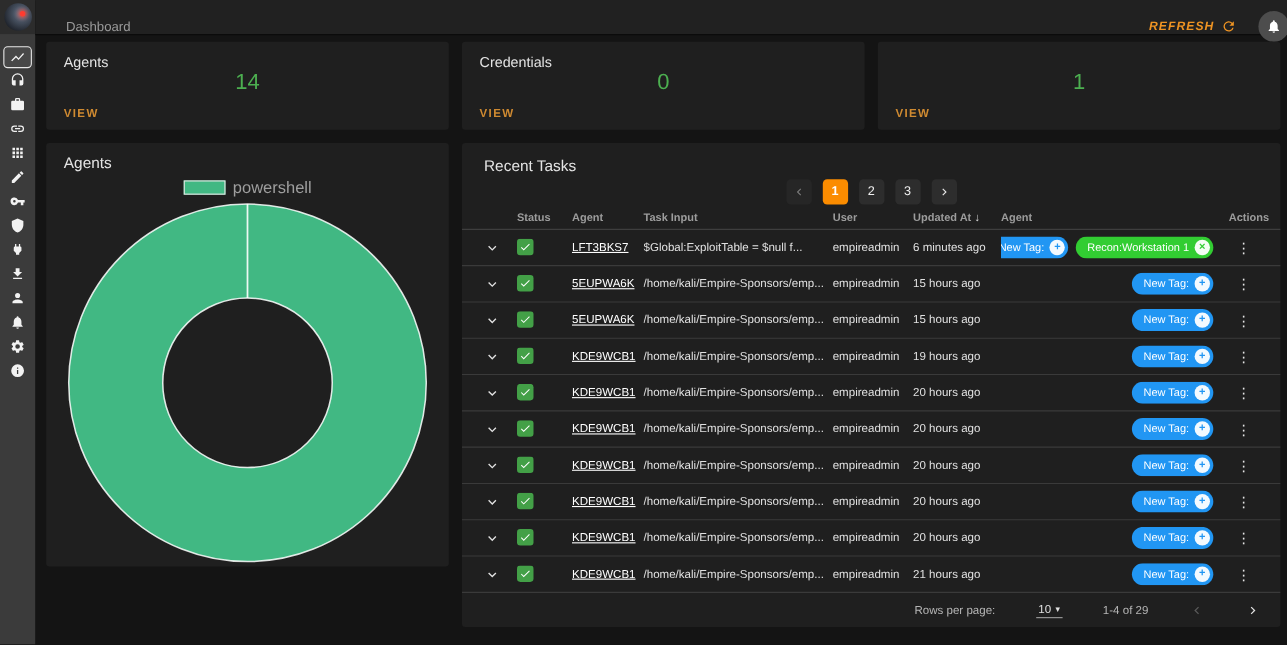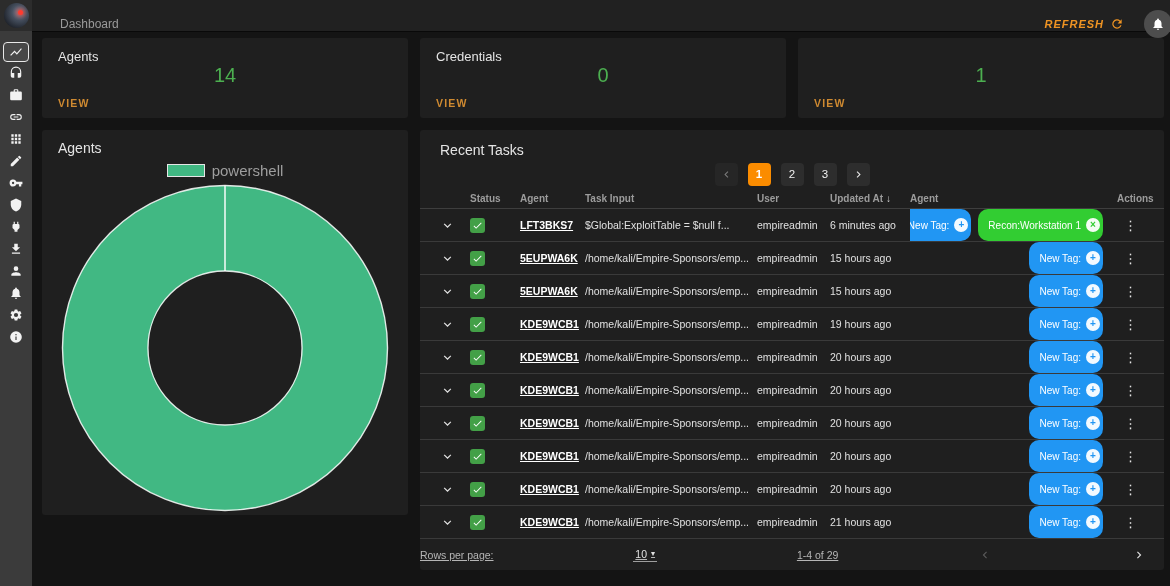--- a/index.html
+++ b/index.html
@@ -75,35 +75,35 @@
   .th-actions { text-align:center; }
 
   .rows { }
   .trow { height:33px; border-bottom:1px solid rgba(255,255,255,.12); }
   .cell { font-size:10.5px; color:#e0e0e0; white-space:nowrap; overflow:hidden; }
   .expand-btn { background:none; border:none; cursor:pointer; padding:0; display:flex; align-items:center; }
   .expand-btn svg { width:15px; height:15px; fill:#e0e0e0; }
   .checkbox { width:15px; height:15px; border-radius:3px; background:#43a047; display:inline-flex;
               align-items:center; justify-content:center; cursor:pointer; }
   .checkbox svg { width:11px; height:11px; fill:#fff; }
-  .agent { color:#ffffff; text-decoration:underline; font-weight:700; cursor:pointer; }
+  .agent { color:#ffffff; text-decoration:underline; font-weight:400; cursor:pointer; }
   .tags { display:flex; justify-content:flex-end; gap:7px; padding-right:14px; }
-  .chip { height:32px; border-radius:10px; display:inline-flex; align-items:center; gap:5px;
+  .chip { height:20px; border-radius:10px; display:inline-flex; align-items:center; gap:5px;
           padding:0 3px 0 10px; cursor:pointer; }
   .chip-blue { background:#2196f3; }
   .chip-green { background:#32cd32; }
   .chip-label { font-size:10px; color:#fff; }
   .chip-ic { width:14px; height:14px; border-radius:50%; background:rgba(255,255,255,.95); font-size:10px;
              font-weight:bold; display:inline-flex; align-items:center; justify-content:center; line-height:1; }
   .chip-blue .chip-ic { color:#2196f3; }
   .chip-green .chip-ic { color:#32cd32; }
   .kebab { background:none; border:none; color:#e6e6e6; font-size:13px; cursor:pointer; width:100%; text-align:center; }
 
-  .tfoot { margin-top:auto; display:flex; align-items:center; justify-content:space-between; gap:37px;
-           padding:0 18px 0 0; height:36px; font-size:10.5px; color:#b5b5b5;text-decoration:underline; }
+  .tfoot { margin-top:auto; display:flex; align-items:center; justify-content:flex-end; gap:37px;
+           padding:0 18px 0 0; height:36px; font-size:10.5px; color:#b5b5b5; }
   .rpp-select { display:flex; align-items:center; gap:4px; border-bottom:1px solid #9e9e9e; padding:0 2px 1px 2px;
                 color:#e0e0e0; cursor:pointer; }
   .rpp-caret { font-size:8px; color:#e0e0e0; }
   .foot-arrow { background:none; border:none; cursor:pointer; display:flex; align-items:center; }
   .foot-arrow svg { width:14px; height:14px; fill:#e0e0e0; }
   .foot-arrow.disabled svg { fill:#5a5a5a; }
 </style>
 </head>
 <body>
 

